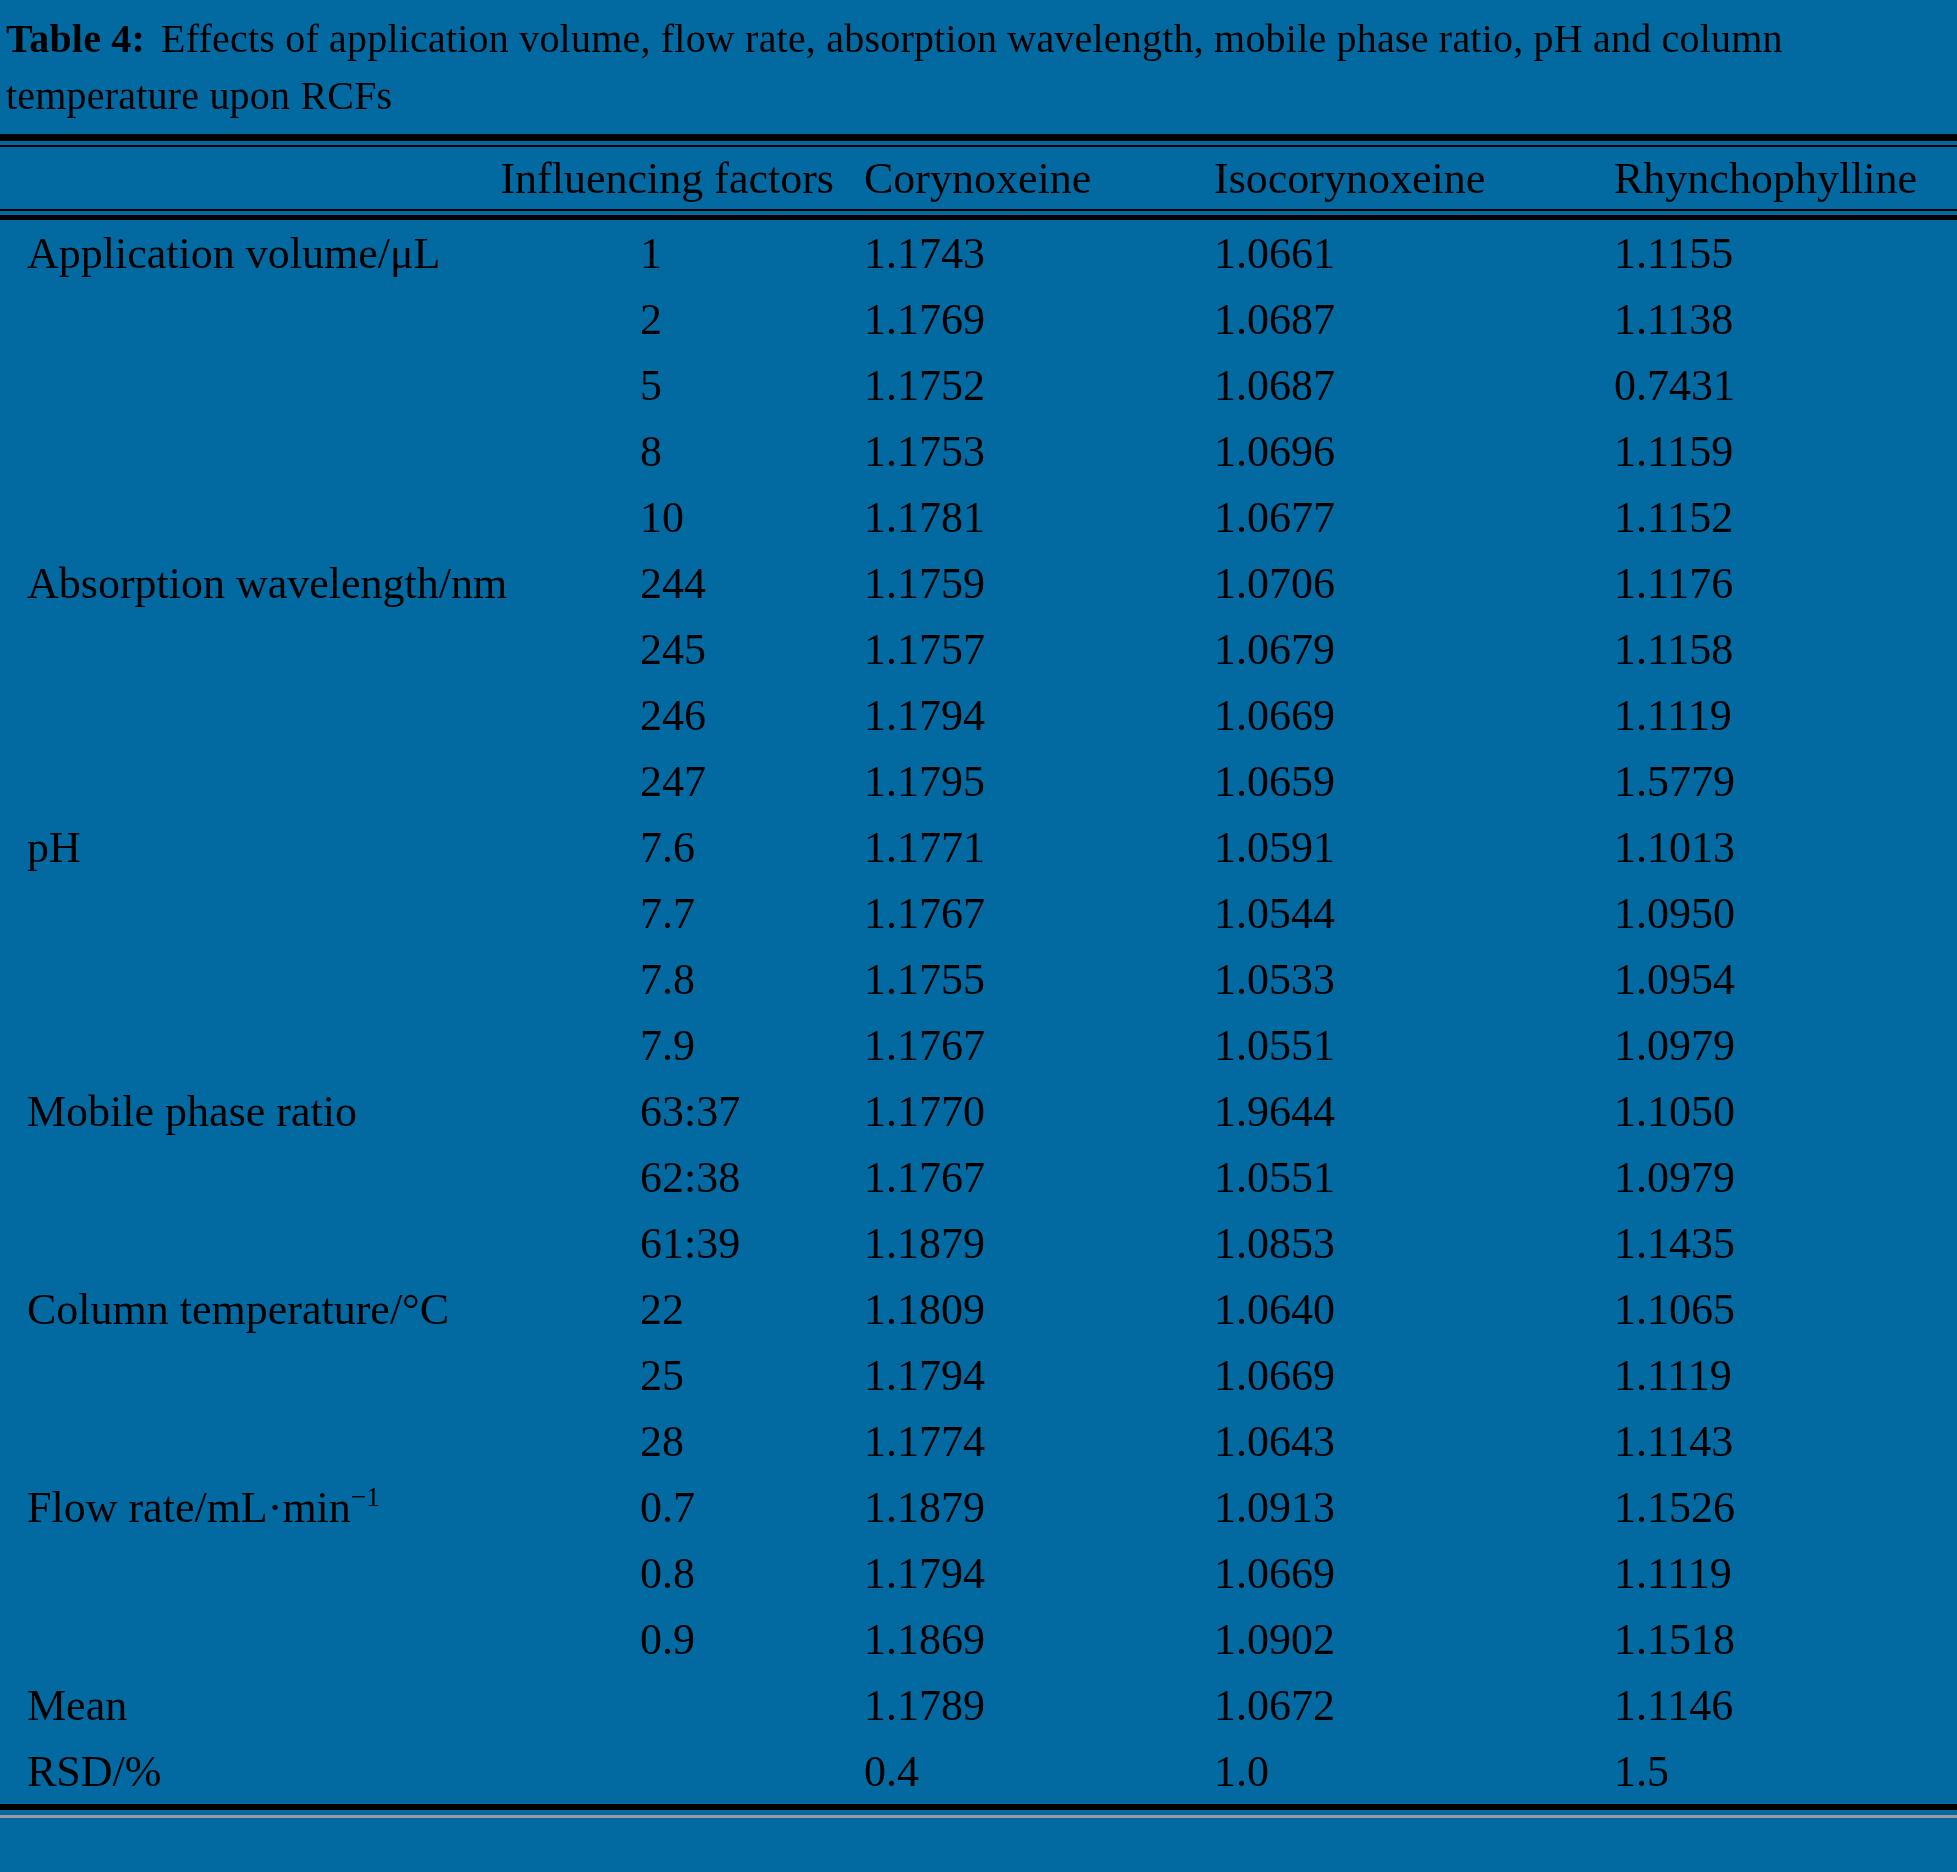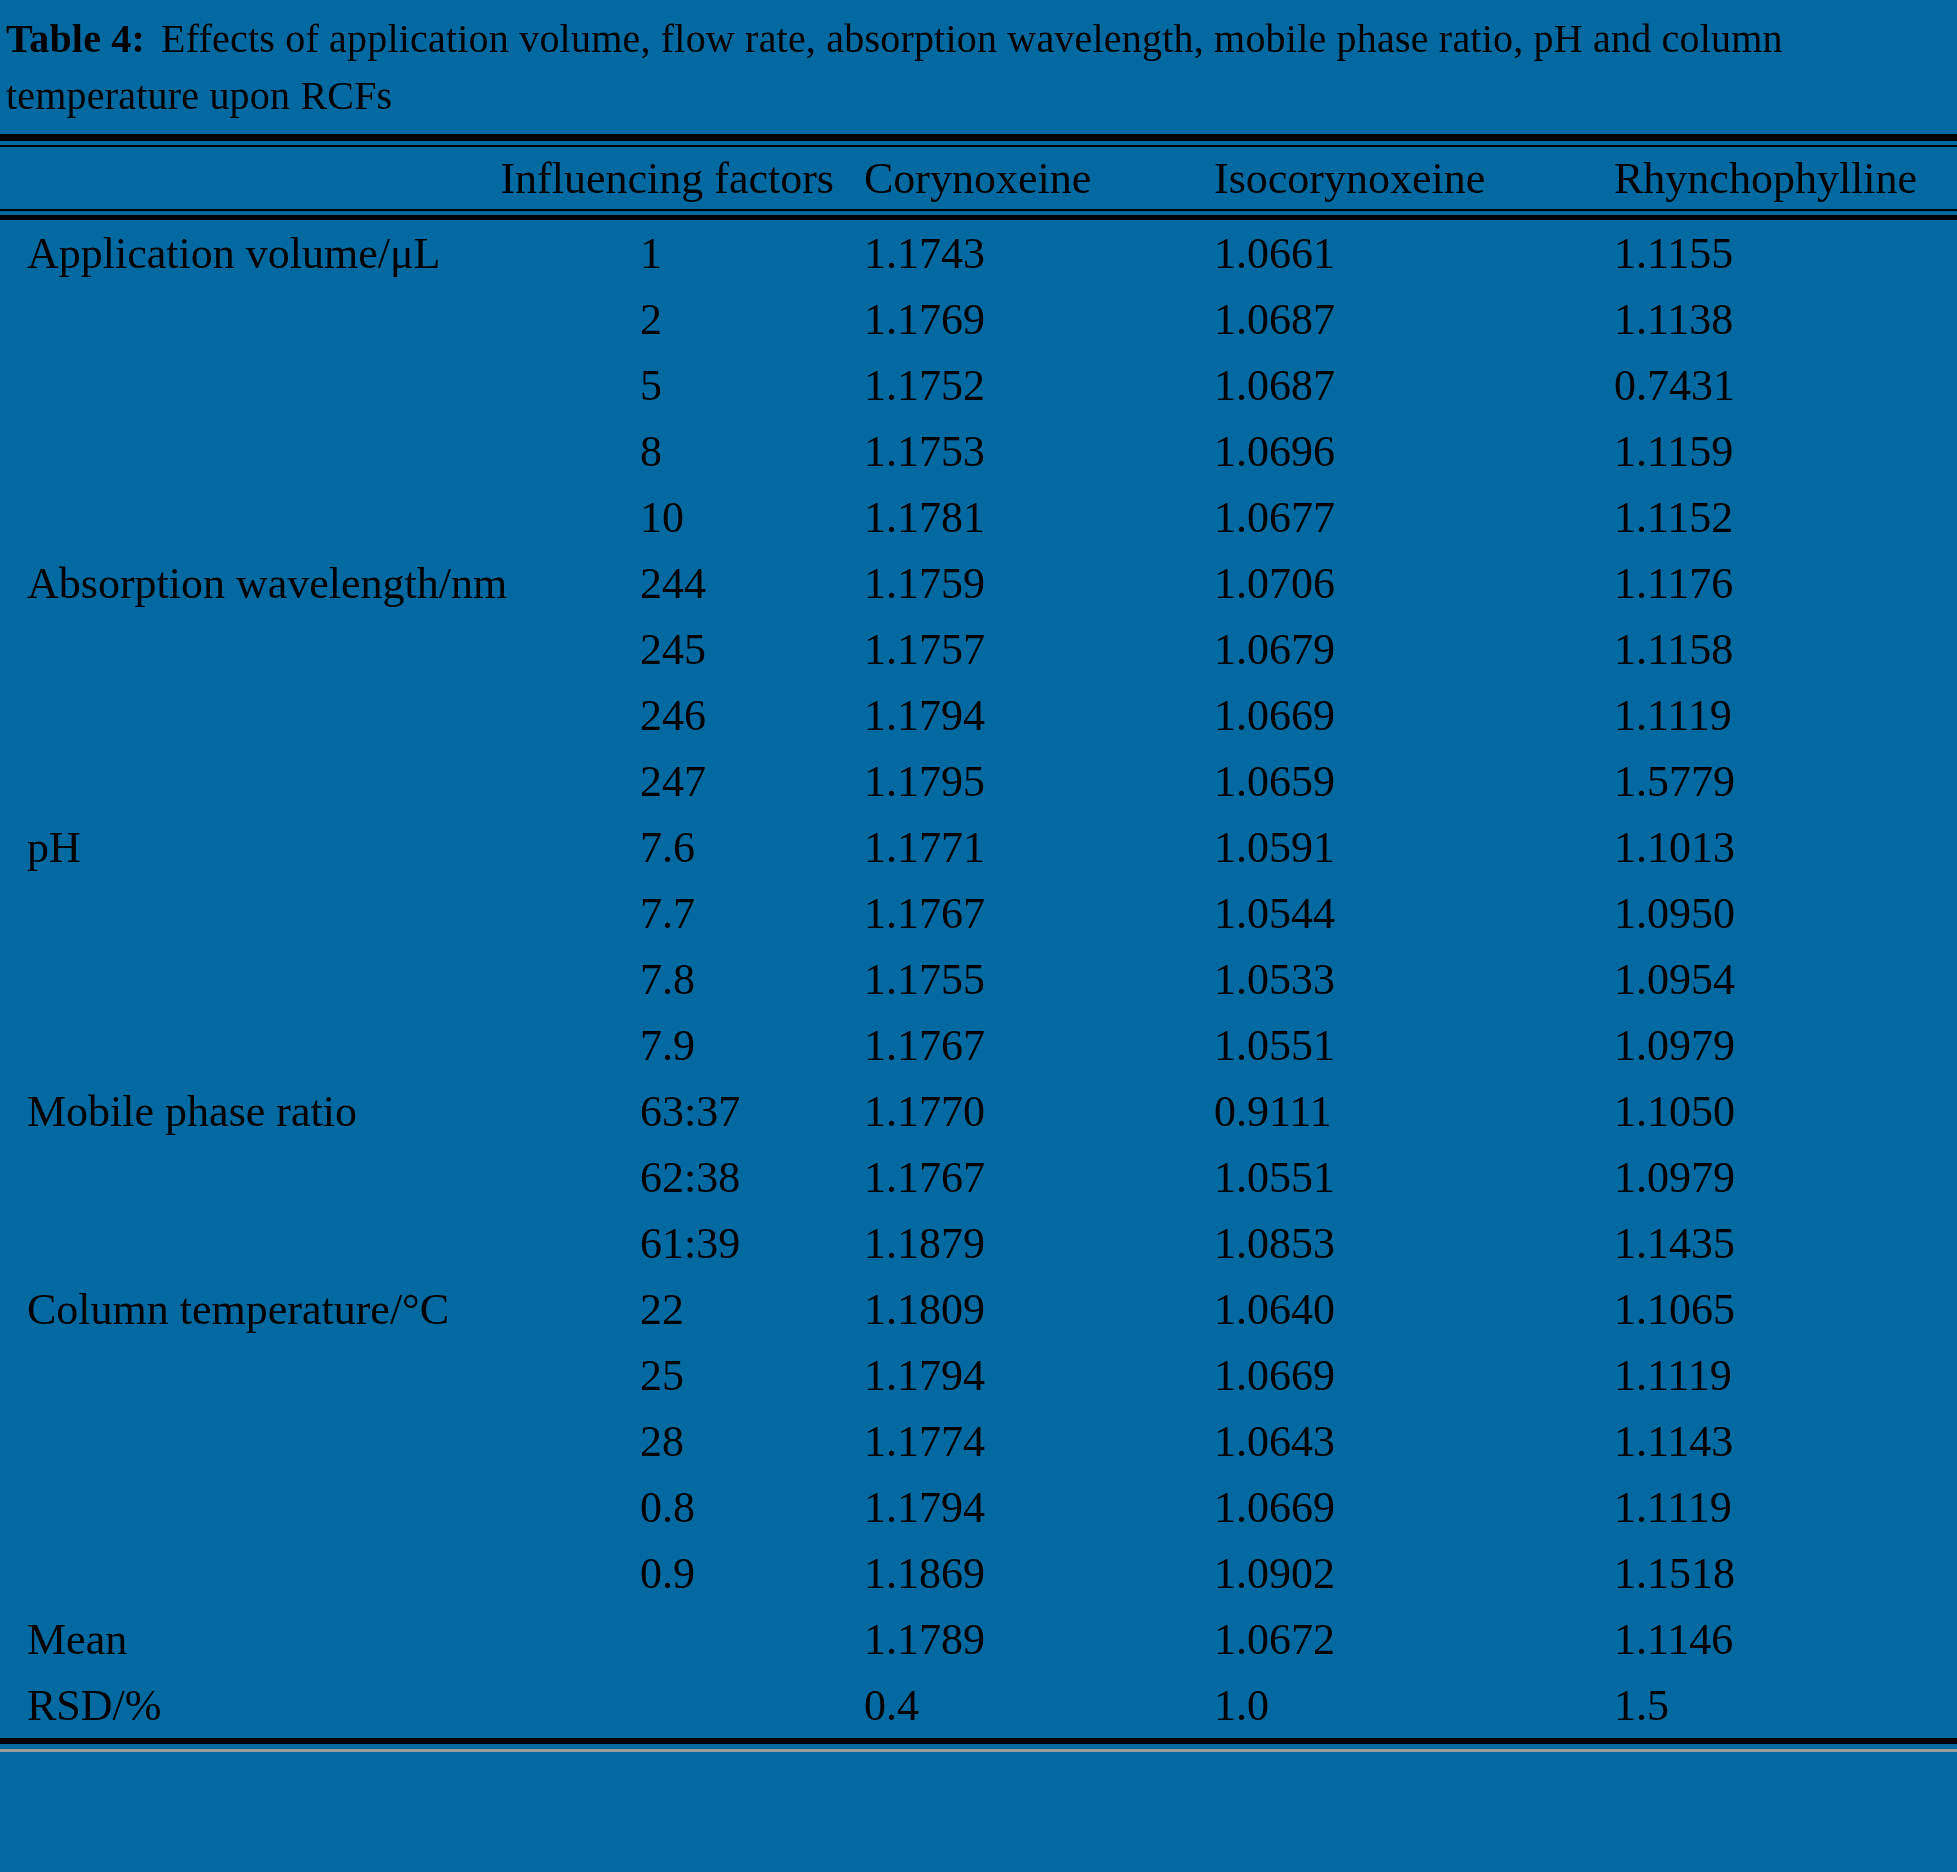--- a/index.html
+++ b/index.html
@@ -207,21 +207,21 @@
           <td class="col-factor"></td>
           <td class="col-level">7.9</td>
           <td class="col-val">1.1767</td>
           <td class="col-val">1.0551</td>
           <td class="col-val">1.0979</td>
         </tr>
         <tr>
           <td class="col-factor">Mobile phase ratio</td>
           <td class="col-level">63:37</td>
           <td class="col-val">1.1770</td>
-          <td class="col-val">0.9111</td>
+          <td class="col-val">1.9644</td>
           <td class="col-val">1.1050</td>
         </tr>
         <tr>
           <td class="col-factor"></td>
           <td class="col-level">62:38</td>
           <td class="col-val">1.1767</td>
           <td class="col-val">1.0551</td>
           <td class="col-val">1.0979</td>
         </tr>
         <tr>
@@ -246,20 +246,27 @@
           <td class="col-val">1.1119</td>
         </tr>
         <tr>
           <td class="col-factor"></td>
           <td class="col-level">28</td>
           <td class="col-val">1.1774</td>
           <td class="col-val">1.0643</td>
           <td class="col-val">1.1143</td>
         </tr>
         <tr>
+          <td class="col-factor">Flow rate/mL·min<sup>−1</sup></td>
+          <td class="col-level">0.7</td>
+          <td class="col-val">1.1879</td>
+          <td class="col-val">1.0913</td>
+          <td class="col-val">1.1526</td>
+        </tr>
+        <tr>
           <td class="col-factor"></td>
           <td class="col-level">0.8</td>
           <td class="col-val">1.1794</td>
           <td class="col-val">1.0669</td>
           <td class="col-val">1.1119</td>
         </tr>
         <tr>
           <td class="col-factor"></td>
           <td class="col-level">0.9</td>
           <td class="col-val">1.1869</td>

